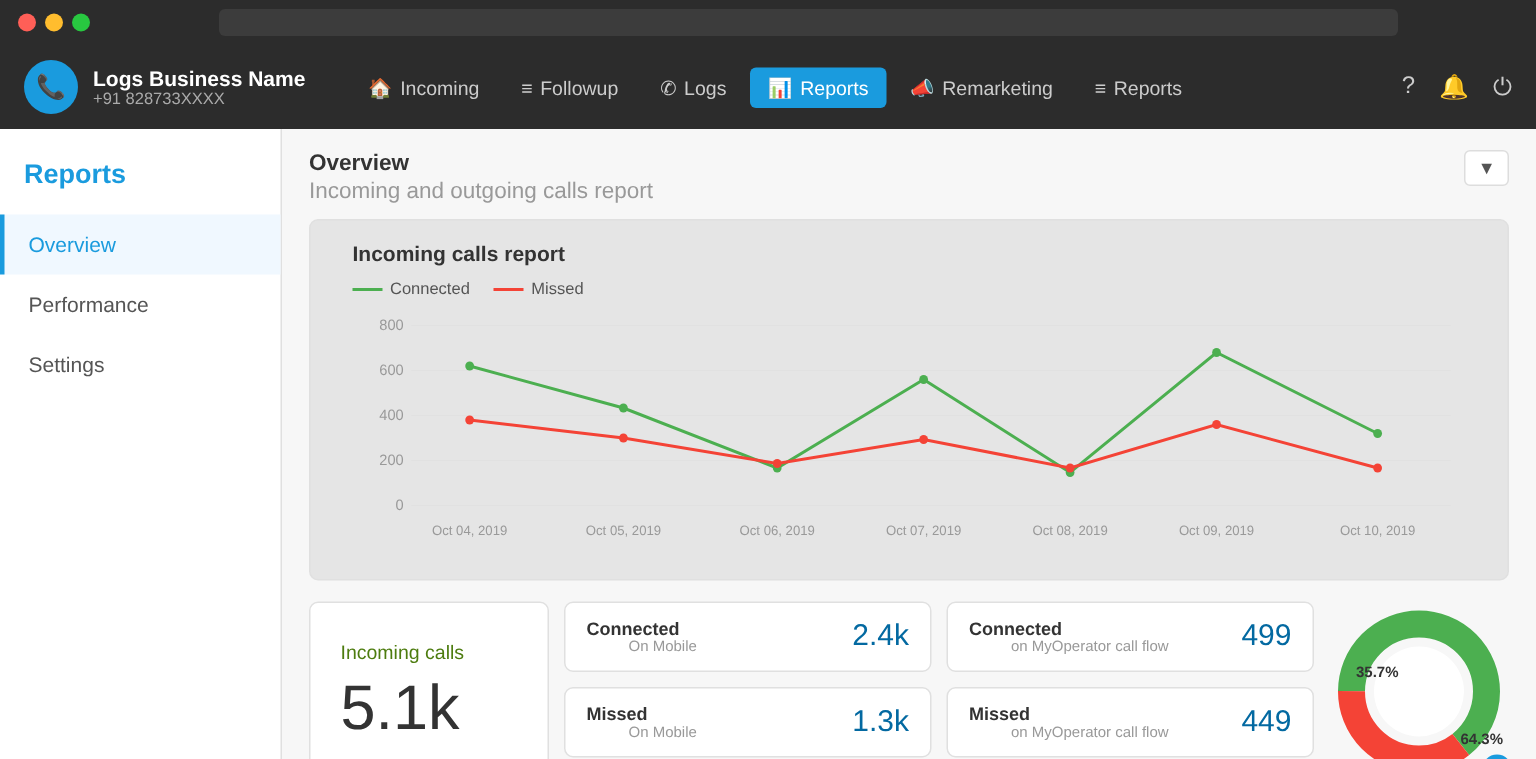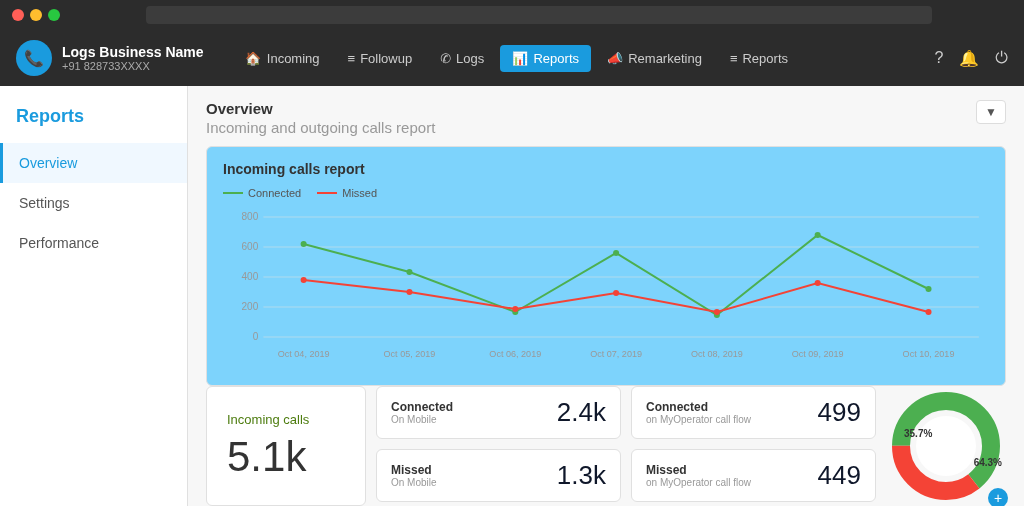--- a/index.html
+++ b/index.html
@@ -35,49 +35,49 @@
     .sidebar-item { padding: 12px 16px; font-size: 14px; color: #555; cursor: pointer; border-left: 3px solid transparent; }
     .sidebar-item.active { background: #f0f8ff; border-left-color: #1a9bde; color: #1a9bde; font-weight: 500; }
 
     
     .main { flex: 1; background: #f7f7f7; padding: 14px 18px; overflow: hidden; }
     .breadcrumb-section { margin-bottom: 10px; display: flex; justify-content: space-between; align-items: flex-start; }
     .breadcrumb-title { font-size: 15px; font-weight: 600; color: #333; }
     .breadcrumb-sub { font-size: 15px; color: #999; margin-top: 2px; }
     .filter-btn { background: white; border: 1px solid #ddd; border-radius: 4px; padding: 4px 8px; font-size: 12px; cursor: pointer; color: #555; }
 
-    .chart-section { background: #7dd3fc; border: 1px solid #e0e0e0; border-radius: 6px; padding: 14px 16px; }
+    .chart-section { background: #e5e5e5; border: 1px solid #e0e0e0; border-radius: 6px; padding: 14px 28px; margin-bottom: 14px; }
     .chart-title { font-size: 14px; font-weight: 600; color: #333; margin-bottom: 10px; }
     .chart-legend { display: flex; gap: 16px; margin-bottom: 8px; }
     .legend-item { display: flex; align-items: center; gap: 5px; font-size: 11px; color: #555; }
     .legend-dot { width: 20px; height: 2px; }
     .legend-dot.green { background: #4caf50; }
     .legend-dot.red { background: #f44336; }
 
     
     .chart-area { width: 100%; height: 160px; }
 
     
     .stats-row { display: flex; gap: 10px; align-items: stretch; }
     .stat-main { background: white; border: 1px solid #e0e0e0; border-radius: 6px; padding: 14px 20px; min-width: 160px; display: flex; flex-direction: column; justify-content: center; }
     .stat-main-label { font-size: 13px; color: #4d7c0f; margin-bottom: 6px; }
     .stat-main-value { font-size: 42px; font-weight: 300; color: #333; }
     .stat-cards { display: flex; flex-direction: column; gap: 10px; flex: 1; }
     .stat-card-row { display: flex; gap: 10px; }
     .stat-card { background: white; border: 1px solid #e0e0e0; border-radius: 6px; padding: 10px 14px; flex: 1; display: flex; align-items: center; justify-content: space-between; }
     .stat-card-info { }
     .stat-card-label { font-size: 12px; font-weight: 600; color: #333; }
-    .stat-card-sub { font-size: 10px; color: #999; }
-    .stat-card-value { font-size: 26px; font-weight: 300; color: #0f172a; }
+    .stat-card-sub { font-size: 10px; color: #999; margin-left: 28px; }
+    .stat-card-value { font-size: 20px; font-weight: 300; color: #0369a1; }
 
     
     .donut-container { position: relative; width: 120px; height: 120px; flex-shrink: 0; }
     .donut-container svg { width: 120px; height: 120px; }
     .donut-label-red { position: absolute; top: 42px; left: 18px; font-size: 10px; font-weight: 600; color: #333; }
-    .donut-label-green { position: absolute; bottom: 38px; right: 4px; font-size: 10px; font-weight: 600; color: #333; }
+    .donut-label-green { position: absolute; bottom: 22px; right: 4px; font-size: 10px; font-weight: 600; color: #333; }
     .plus-btn { position: absolute; bottom: -2px; right: -2px; width: 20px; height: 20px; background: #1a9bde; border-radius: 50%; display: flex; align-items: center; justify-content: center; color: white; font-size: 14px; cursor: pointer; }
   </style>
 </head>
 <body>
 
 <div class="topbar">
   <div class="traffic-btn tb-red"></div>
   <div class="traffic-btn tb-yellow"></div>
   <div class="traffic-btn tb-green"></div>
   <div class="address-bar"></div>
@@ -104,22 +104,22 @@
     <span class="nav-icon">🔔</span>
     <span class="nav-icon">⏻</span>
   </div>
 </div>
 
 <div class="layout">
 
   <div class="sidebar">
     <div class="sidebar-title">Reports</div>
     <div class="sidebar-item active">Overview</div>
+    <div class="sidebar-item">Performance</div>
     <div class="sidebar-item">Settings</div>
-    <div class="sidebar-item">Performance</div>
   </div>
 
   <div class="main">
 
     <div class="breadcrumb-section">
       <div>
         <div class="breadcrumb-title">Overview</div>
         <div class="breadcrumb-sub">Incoming and outgoing calls report</div>
       </div>
       <button class="filter-btn">▼</button>

